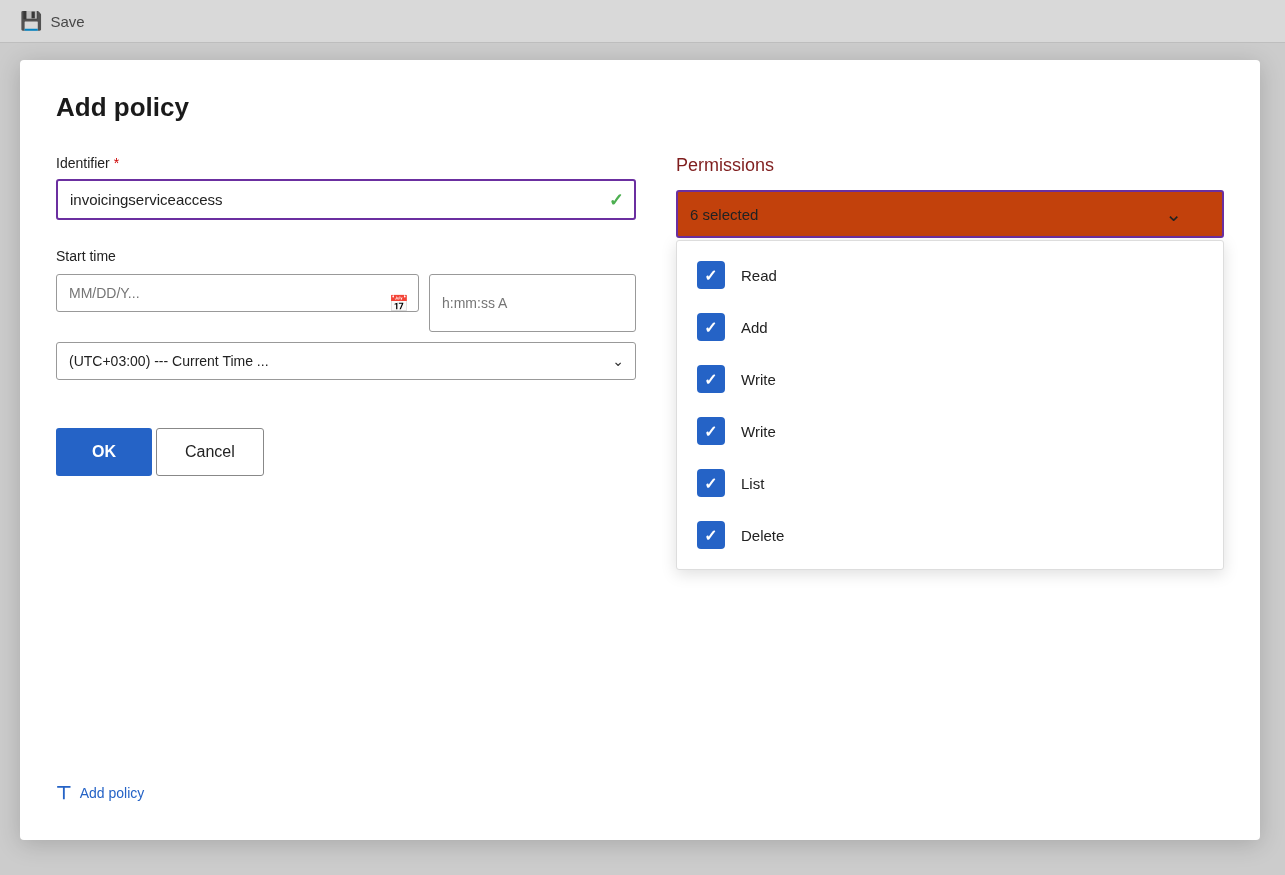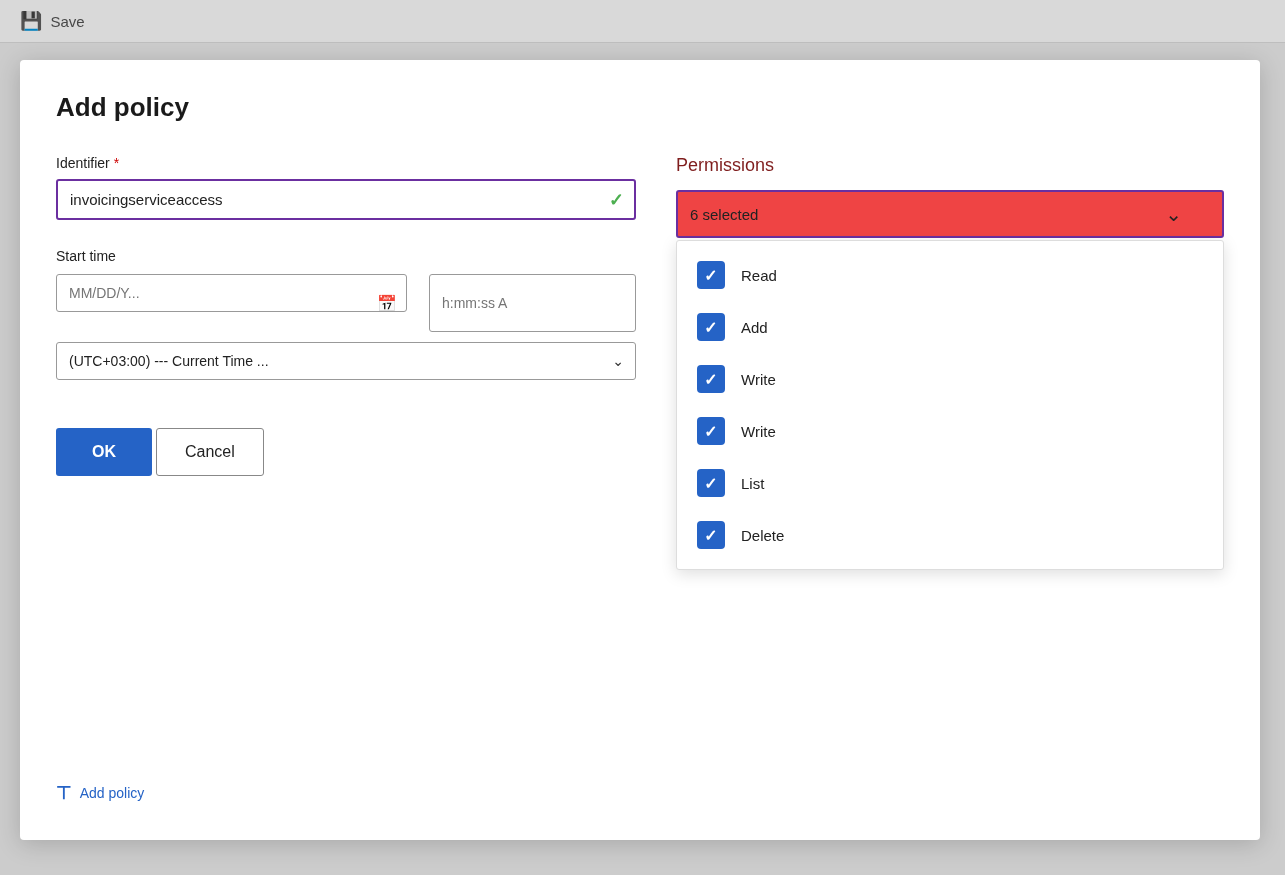--- a/index.html
+++ b/index.html
@@ -115,21 +115,21 @@
     }
 
     
     .start-time-label {
       font-size: 14px;
       color: #222;
       margin-bottom: 10px;
     }
     .start-time-row {
       display: flex;
-      gap: 22px;
+      gap: 10px;
       margin-bottom: 10px;
     }
     .date-input-wrapper {
       flex: 1;
       position: relative;
     }
     .date-input {
       width: 100%;
       border: 1px solid #999;
       border-radius: 3px;
@@ -233,21 +233,21 @@
       color: #7f1d1d;
       margin-bottom: 14px;
     }
     .permissions-select-box {
       width: 100%;
       border: 2px solid #6b2fa0;
       border-radius: 3px;
       padding: 10px 40px 10px 12px;
       font-size: 15px;
       color: #222;
-      background: #ef4444;
+      background: #c2410c;
       cursor: pointer;
       position: relative;
       display: flex;
       align-items: center;
       justify-content: space-between;
       user-select: none;
     }
     .permissions-dropdown {
       position: absolute;
       top: calc(100% + 2px);

